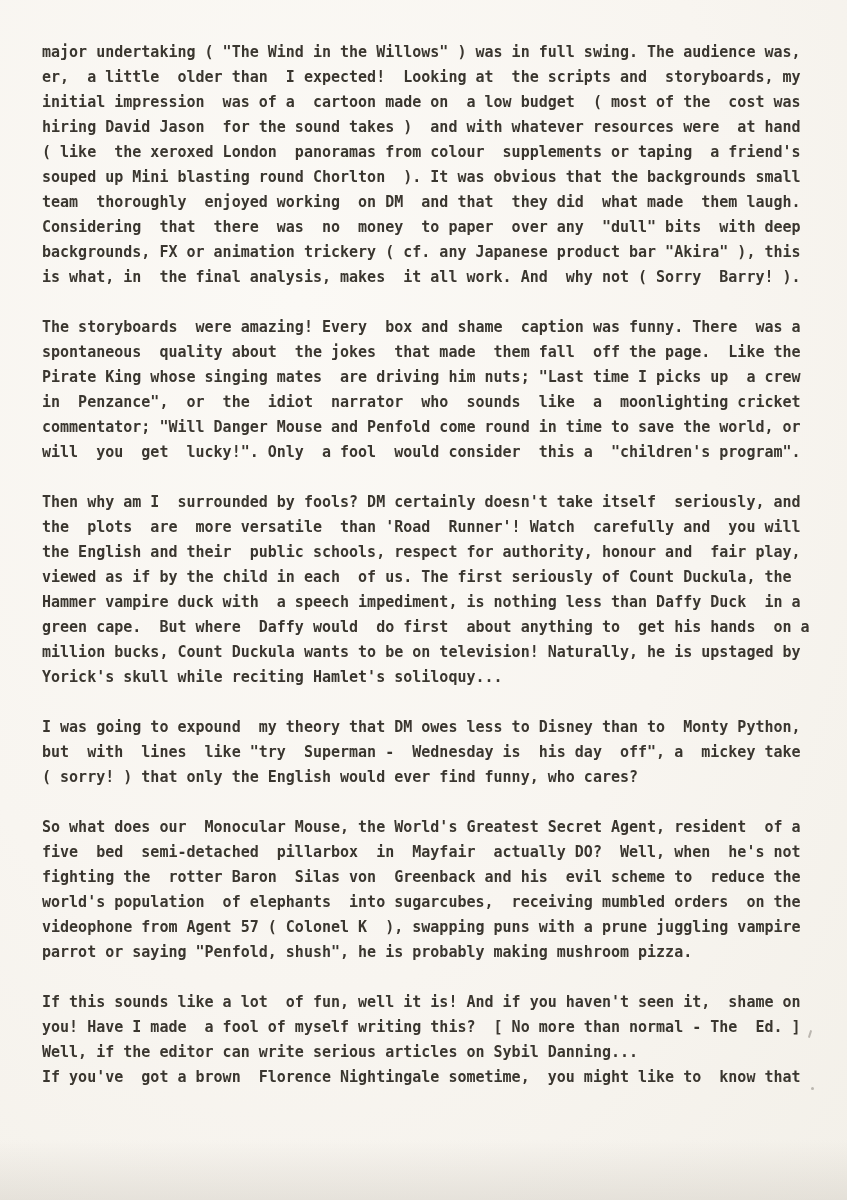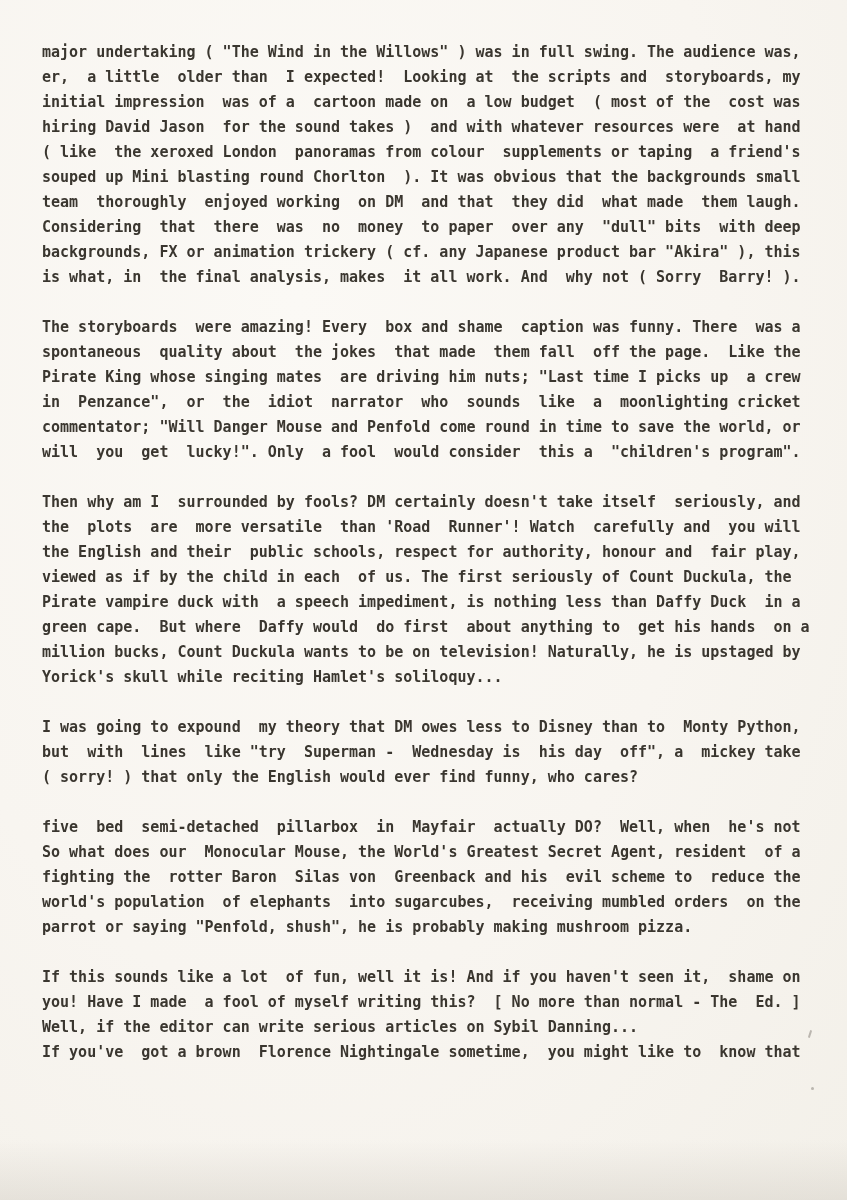--- a/index.html
+++ b/index.html
@@ -73,37 +73,38 @@
     <div class="line">in  Penzance",  or  the  idiot  narrator  who  sounds  like  a  moonlighting cricket</div>
     <div class="line">commentator; "Will Danger Mouse and Penfold come round in time to save the world, or</div>
     <div class="line">will  you  get  lucky!". Only  a fool  would consider  this a  "children's program".</div>
   </div>
 
   <div class="para">
     <div class="line">Then why am I  surrounded by fools? DM certainly doesn't take itself  seriously, and</div>
     <div class="line">the  plots  are  more versatile  than 'Road  Runner'! Watch  carefully and  you will</div>
     <div class="line">the English and their  public schools, respect for authority, honour and  fair play,</div>
     <div class="line">viewed as if by the child in each  of us. The first seriously of Count Duckula, the</div>
-    <div class="line">Pirate vampire duck with  a speech impediment, is nothing less than Daffy Duck  in a</div>
+    <div class="line">Hammer vampire duck with  a speech impediment, is nothing less than Daffy Duck  in a</div>
     <div class="line">green cape.  But where  Daffy would  do first  about anything to  get his hands  on a</div>
     <div class="line">million bucks, Count Duckula wants to be on television! Naturally, he is upstaged by</div>
     <div class="line">Yorick's skull while reciting Hamlet's soliloquy...</div>
   </div>
 
   <div class="para">
     <div class="line">I was going to expound  my theory that DM owes less to Disney than to  Monty Python,</div>
     <div class="line">but  with  lines  like "try  Superman -  Wednesday is  his day  off", a  mickey take</div>
     <div class="line">( sorry! ) that only the English would ever find funny, who cares?</div>
   </div>
 
   <div class="para">
+    <div class="line">So what does our  Monocular Mouse, the World's Greatest Secret Agent, resident  of a</div>
     <div class="line">five  bed  semi-detached  pillarbox  in  Mayfair  actually DO?  Well, when  he's not</div>
-    <div class="line">So what does our  Monocular Mouse, the World's Greatest Secret Agent, resident  of a</div>
     <div class="line">fighting the  rotter Baron  Silas von  Greenback and his  evil scheme to  reduce the</div>
     <div class="line">world's population  of elephants  into sugarcubes,  receiving mumbled orders  on the</div>
+    <div class="line">videophone from Agent 57 ( Colonel K  ), swapping puns with a prune juggling vampire</div>
     <div class="line">parrot or saying "Penfold, shush", he is probably making mushroom pizza.</div>
   </div>
 
   <div class="para">
     <div class="line">If this sounds like a lot  of fun, well it is! And if you haven't seen it,  shame on</div>
     <div class="line">you! Have I made  a fool of myself writing this?  [ No more than normal - The  Ed. ]</div>
     <div class="line">Well, if the editor can write serious articles on Sybil Danning...</div>
     <div class="line">If you've  got a brown  Florence Nightingale sometime,  you might like to  know that</div>
   </div>
 

